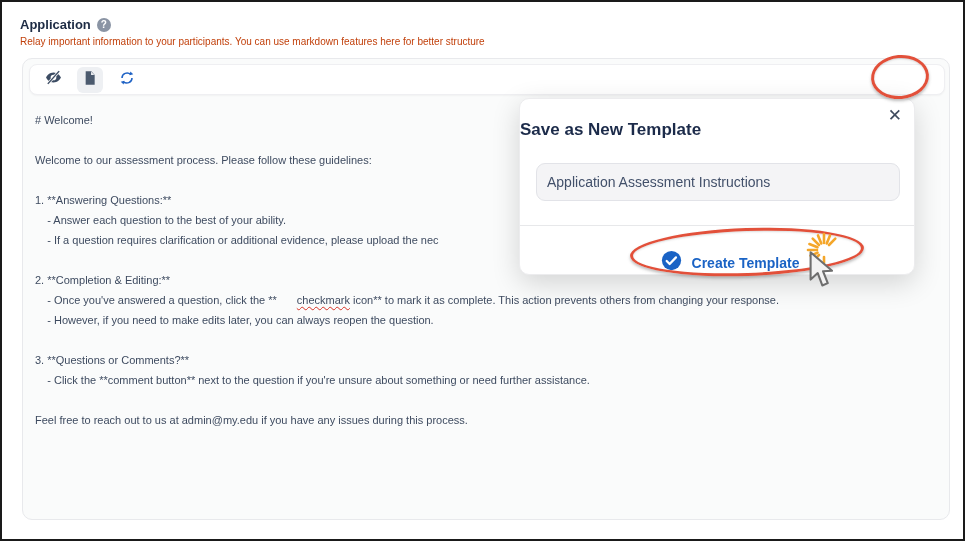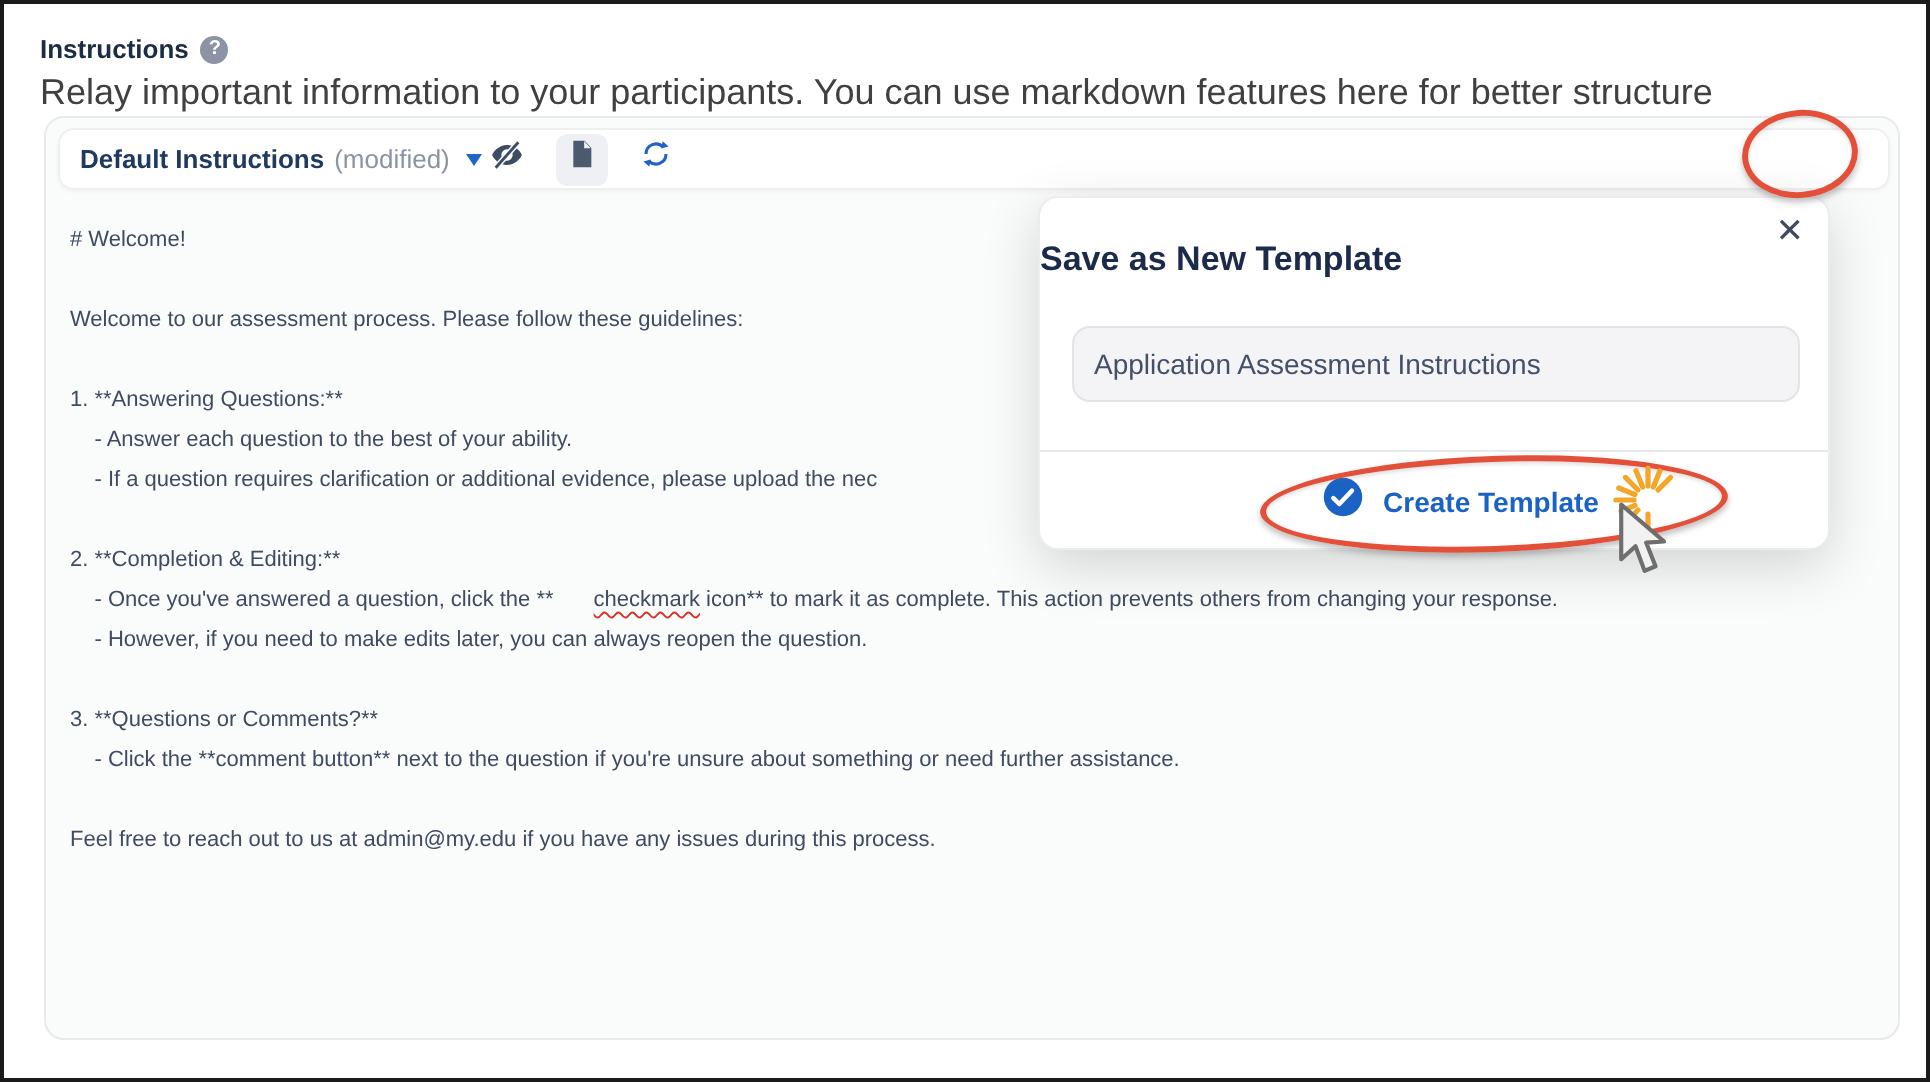--- a/index.html
+++ b/index.html
@@ -5,21 +5,21 @@
   * { margin:0; padding:0; box-sizing:border-box; }
   html,body { width:965px; height:541px; }
   body { font-family:"Liberation Sans","DejaVu Sans",sans-serif; background:#fff; position:relative; overflow:hidden; }
 
   .frame { position:absolute; inset:0; width:965px; height:541px; border:2px solid #1a1a1a; background:#fff; overflow:hidden; }
 
   
   .hdr-row { position:absolute; left:18px; top:15px; display:flex; align-items:center; gap:6px; }
   .hdr-title { font-size:13px; font-weight:bold; color:#1d2b44; }
   .help-ic { width:14px; height:14px; border-radius:50%; background:#8a94a4; color:#fff; font-size:10px; font-weight:bold; display:flex; align-items:center; justify-content:center; }
-  .hdr-sub { position:absolute; left:18px; top:34px; font-size:18px; color:#404040; }
+  .hdr-sub { position:absolute; left:18px; top:34px; font-size:10px; color:#c2410c; }
 
   
   .panel { position:absolute; left:20px; top:56px; width:928px; height:462px; background:#fafbfb; border:1px solid #e8e9ec; border-radius:10px; }
 
   
   .toolbar { position:absolute; left:6px; top:5px; width:916px; height:31px; background:#fff; border:1px solid #efeff2; border-radius:8px; box-shadow:0 1px 2px rgba(0,0,0,.04); display:flex; align-items:center; padding:0 10px; }
   .tpl-btn { display:flex; align-items:center; gap:5px; cursor:pointer; }
   .tpl-name { font-size:13px; font-weight:bold; color:#1f3a60; }
   .tpl-state { font-size:13px; color:#8a94a4; }
   .caret-down { width:0; height:0; border-left:4.5px solid transparent; border-right:4.5px solid transparent; border-top:6px solid #1e66c8; margin-left:3px; }
@@ -31,50 +31,45 @@
   
   .editor { position:absolute; left:12px; top:51px; width:905px; font-size:11px; line-height:20px; color:#3e4b60; white-space:pre-wrap; }
   .squiggle { text-decoration:underline; text-decoration-style:wavy; text-decoration-color:#d63125; text-decoration-thickness:1px; text-underline-offset:2px;padding-left:20px; }
 
   
   .modal { position:absolute; left:517px; top:96px; width:396px; height:177px; background:#fff; border:1px solid #ececee; border-radius:10px; box-shadow:0 8px 28px rgba(0,0,0,.16); }
   .modal-close { position:absolute; top:8px; right:12px; font-size:17px; font-weight:bold; color:#3f4b5e; cursor:pointer; line-height:1; }
   .modal-title { position:absolute; top:21px; left:0; right:0; text-align:left; font-size:17px; font-weight:bold; color:#1c2b4a; }
   .modal-input { position:absolute; left:16px; top:64px; width:364px; height:38px; background:#f4f4f6; border:1px solid #e2e3e8; border-radius:9px; padding:0 10px; font-size:14px; color:#42506a; font-family:"Liberation Sans","DejaVu Sans",sans-serif; outline:none; }
   .modal-divider { position:absolute; left:0; top:126px; width:100%; height:1px; background:#e7e8ea; }
-  .modal-footer { position:absolute; left:0; top:127px; width:100%; height:49px; display:flex; align-items:center; justify-content:center; }
+  .modal-footer { position:absolute; left:0; top:127px; width:100%; height:49px; display:flex; align-items:flex-end; justify-content:center; }
   .create-btn { display:flex; align-items:center; gap:10px; cursor:pointer; margin-left:26px; }
   .create-label { font-size:14px; font-weight:bold; color:#1a63c5; }
 
   
   .ann-ellipse { position:absolute; border:3px solid #e2503a; border-radius:50%; box-shadow:0 2px 3px rgba(110,110,110,.45), inset 0 1px 2px rgba(110,110,110,.25); pointer-events:none; }
   .ann-icon-circle { left:869px; top:53px; width:58px; height:44px; transform:rotate(-5deg); }
   .ann-btn-circle { left:628px; top:226px; width:234px; height:48px; transform:rotate(-2deg); }
   .starburst { position:absolute; left:803px; top:229px; pointer-events:none; }
   .cursor { position:absolute; left:806px; top:249px; pointer-events:none; }
 </style>
 </head>
 <body>
 
 <div class="frame">
 
   <div class="hdr-row">
-    <span class="hdr-title">Instructions</span>
+    <span class="hdr-title">Application</span>
     <span class="help-ic">?</span>
   </div>
   <div class="hdr-sub">Relay important information to your participants. You can use markdown features here for better structure</div>
 
   <div class="panel">
 
     <div class="toolbar">
-      <div class="tpl-btn">
-        <span class="tpl-name">Default Instructions</span>
-        <span class="tpl-state">(modified)</span>
-        <span class="caret-down"></span>
-      </div>
       <div class="tb-icons">
         <div class="tb-icon-btn">
           <span>
             <svg width="17" height="17" viewBox="0 0 24 24">
               <path fill="#3c4c63" d="M12 5C6.5 5 2.6 9.3 1.5 12c1.1 2.7 5 7 10.5 7s9.4-4.3 10.5-7C21.4 9.3 17.5 5 12 5zm0 11a4 4 0 1 1 0-8 4 4 0 0 1 0 8z"></path>
               <line x1="4" y1="21" x2="20" y2="3" stroke="#fafbfb" stroke-width="4"></line>
               <line x1="4" y1="21" x2="20" y2="3" stroke="#3c4c63" stroke-width="2"></line>
             </svg>
           </span>
         </div>

